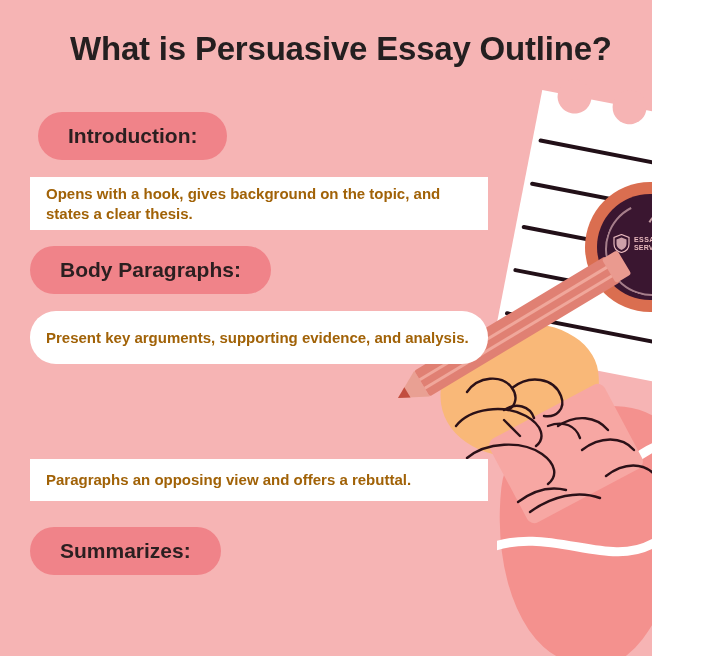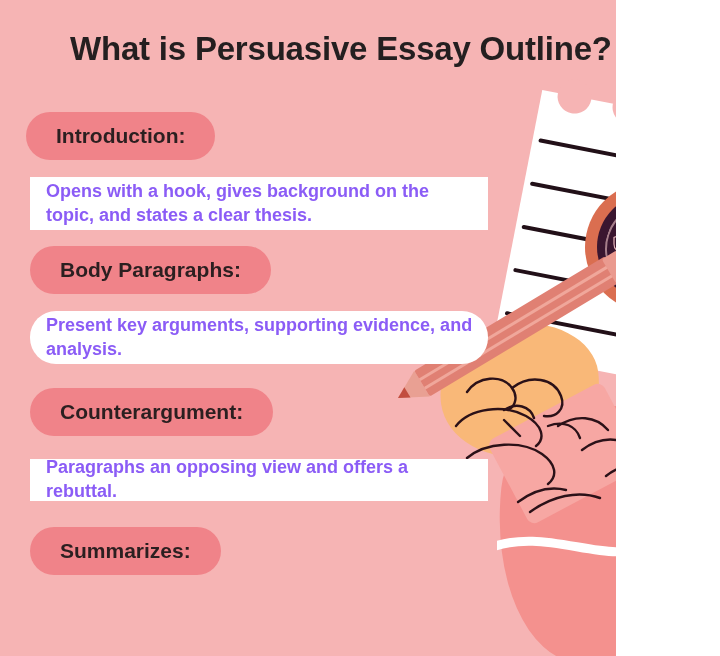--- a/index.html
+++ b/index.html
@@ -7,20 +7,21 @@
     padding: 0;
     background: #ffffff;
   }
   #infographic {
     position: relative;
     width: 616px;
     height: 656px;
     overflow: hidden;
     background: #f6b4b4;
     font-family: "Liberation Sans", sans-serif;
+    padding-left: 36px;
   }
 
   
   .art-layer {
     position: absolute;
     inset: 0;
     pointer-events: none;
   }
 
   
@@ -59,28 +60,28 @@
     position: absolute;
     left: 30px;
     width: 458px;
     background: #ffffff;
     box-sizing: border-box;
     padding: 12px 14px 12px 16px;
     display: flex;
     align-items: center;
   }
   .desc-text {
-    font-size: 18px;
+    font-size: 15px;
     font-weight: bold;
-    color: #8b5cf6;
+    color: #a16207;
     line-height: 1.32;
   }
 
   
-  .pill-0  { left: 26px; top: 112px; }
+  .pill-0  { left: 38px; top: 112px; }
   .desc-0  { top: 177px; height: 53px; }
   .pill-1  { left: 30px; top: 246px; text-align: center; }
   .desc-1  { top: 311px; height: 53px; border-radius: 26px; }
   .pill-2  { left: 30px; top: 388px; }
   .desc-2  { top: 459px; height: 42px; }
   .pill-3  { left: 30px; top: 527px; }
   .desc-3  { top: 592px; height: 53px; }
 
   
   .notepad {
@@ -381,23 +382,20 @@
     <span class="desc-text">Opens with a hook, gives background on the topic, and states a clear thesis.</span>
   </div>
 
   <div class="pill pill-1">
     <span class="pill-label">Body Paragraphs:</span>
   </div>
   <div class="desc desc-1">
     <span class="desc-text">Present key arguments, supporting evidence, and analysis.</span>
   </div>
 
-  <div class="pill pill-2">
-    <span class="pill-label">Counterargument:</span>
-  </div>
   <div class="desc desc-2">
     <span class="desc-text">Paragraphs an opposing view and offers a rebuttal.</span>
   </div>
 
   <div class="pill pill-3">
     <span class="pill-label">Summarizes:</span>
   </div>
 
 </div>
 

